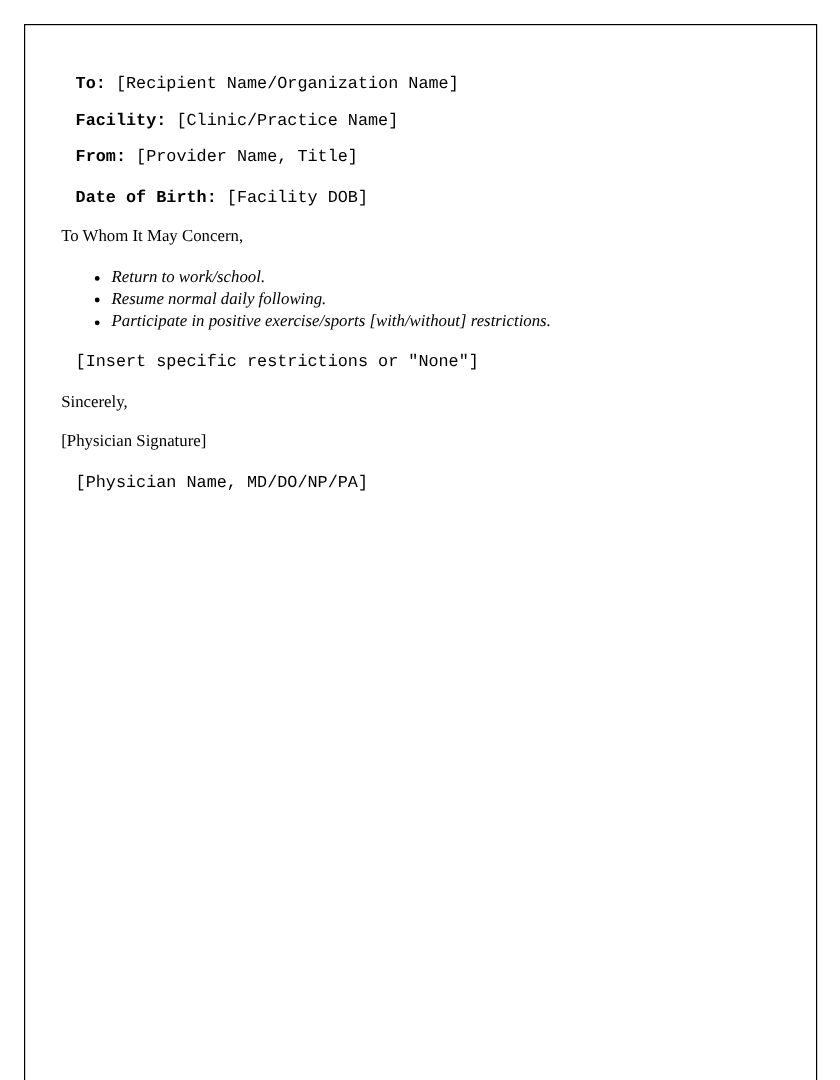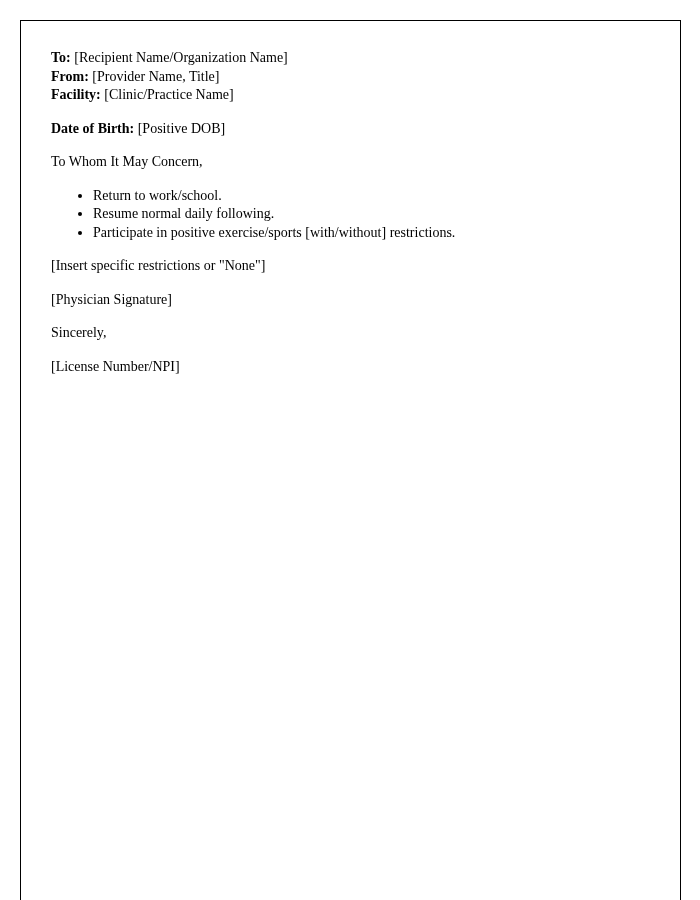--- a/index.html
+++ b/index.html
@@ -19,73 +19,73 @@
     top: 20px;
     width: 661px;
     height: 920px; 
     border: 1px solid #000000;
     background: #ffffff;
     padding: 28px 30px;
     font-size: 14px;
     line-height: 18.5px;
   }
   .block { margin: 0 0 15px 0; }
-  .line { margin: 0; }
+  .line { margin: 12px; font-family: Liberation Mono, monospace; }
   strong { font-weight: bold; }
   ul.bullet-list {
     margin: 0 0 15px 0;
     padding-left: 42px;
     list-style-type: disc;
   }
-  ul.bullet-list li { margin: 0; }
+  ul.bullet-list li { margin: 0; font-style: italic; }
 </style>
 </head>
 <body>
 
 <div class="document-page">
 
 
   <div class="block">
     <div class="line">
       <strong>To:</strong>
       <span>[Recipient Name/Organization Name]</span>
     </div>
     <div class="line">
+      <strong>Facility:</strong>
+      <span>[Clinic/Practice Name]</span>
+    </div>
+    <div class="line">
       <strong>From:</strong>
       <span>[Provider Name, Title]</span>
-    </div>
-    <div class="line">
-      <strong>Facility:</strong>
-      <span>[Clinic/Practice Name]</span>
     </div>
   </div>
 
   <div class="block">
     <div class="line">
       <strong>Date of Birth:</strong>
-      <span>[Positive DOB]</span>
+      <span>[Facility DOB]</span>
     </div>
   </div>
 
   <p class="block">To Whom It May Concern,</p>
 
 
 
   <ul class="bullet-list">
     <li>Return to work/school.</li>
     <li>Resume normal daily following.</li>
     <li>Participate in positive exercise/sports [with/without] restrictions.</li>
   </ul>
 
   <div class="block">
     <div class="line">[Insert specific restrictions or "None"]</div>
   </div>
 
 
+  <p class="block">Sincerely,</p>
+
   <p class="block">[Physician Signature]</p>
 
-  <p class="block">Sincerely,</p>
-
   <div class="block">
-    <div class="line">[License Number/NPI]</div>
+    <div class="line">[Physician Name, MD/DO/NP/PA]</div>
   </div>
 
 </div>
 
 </body></html>

